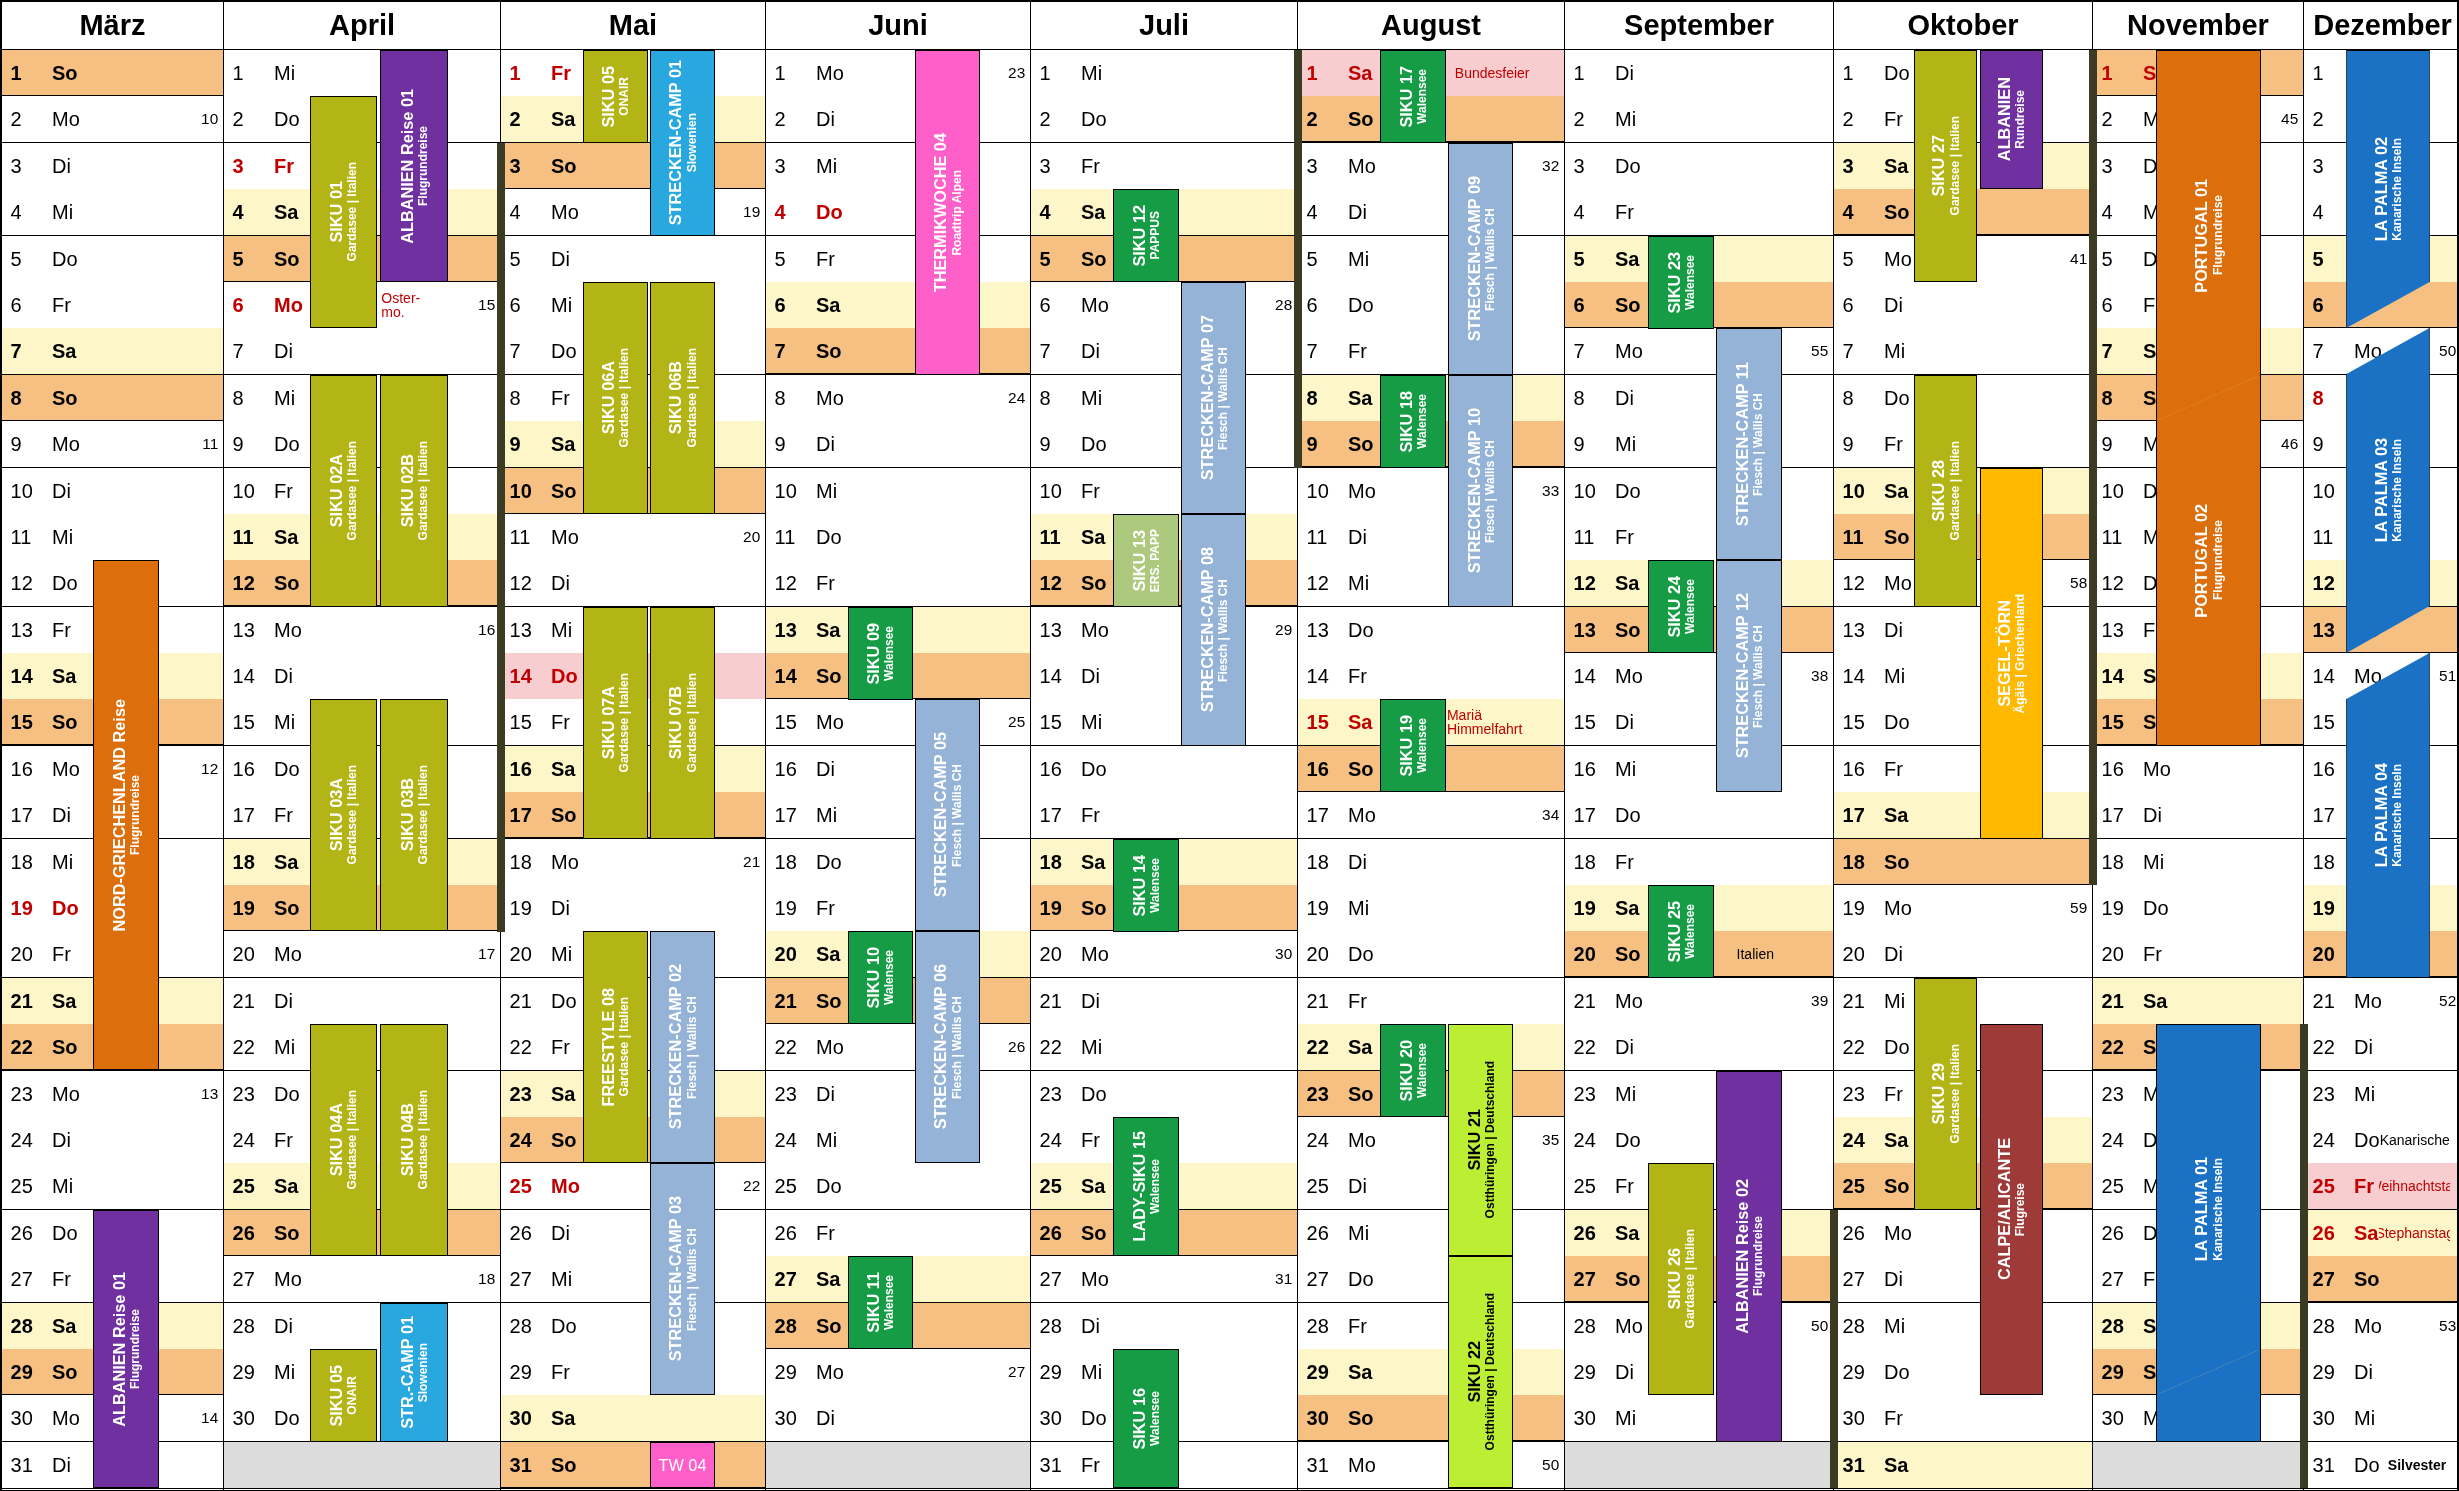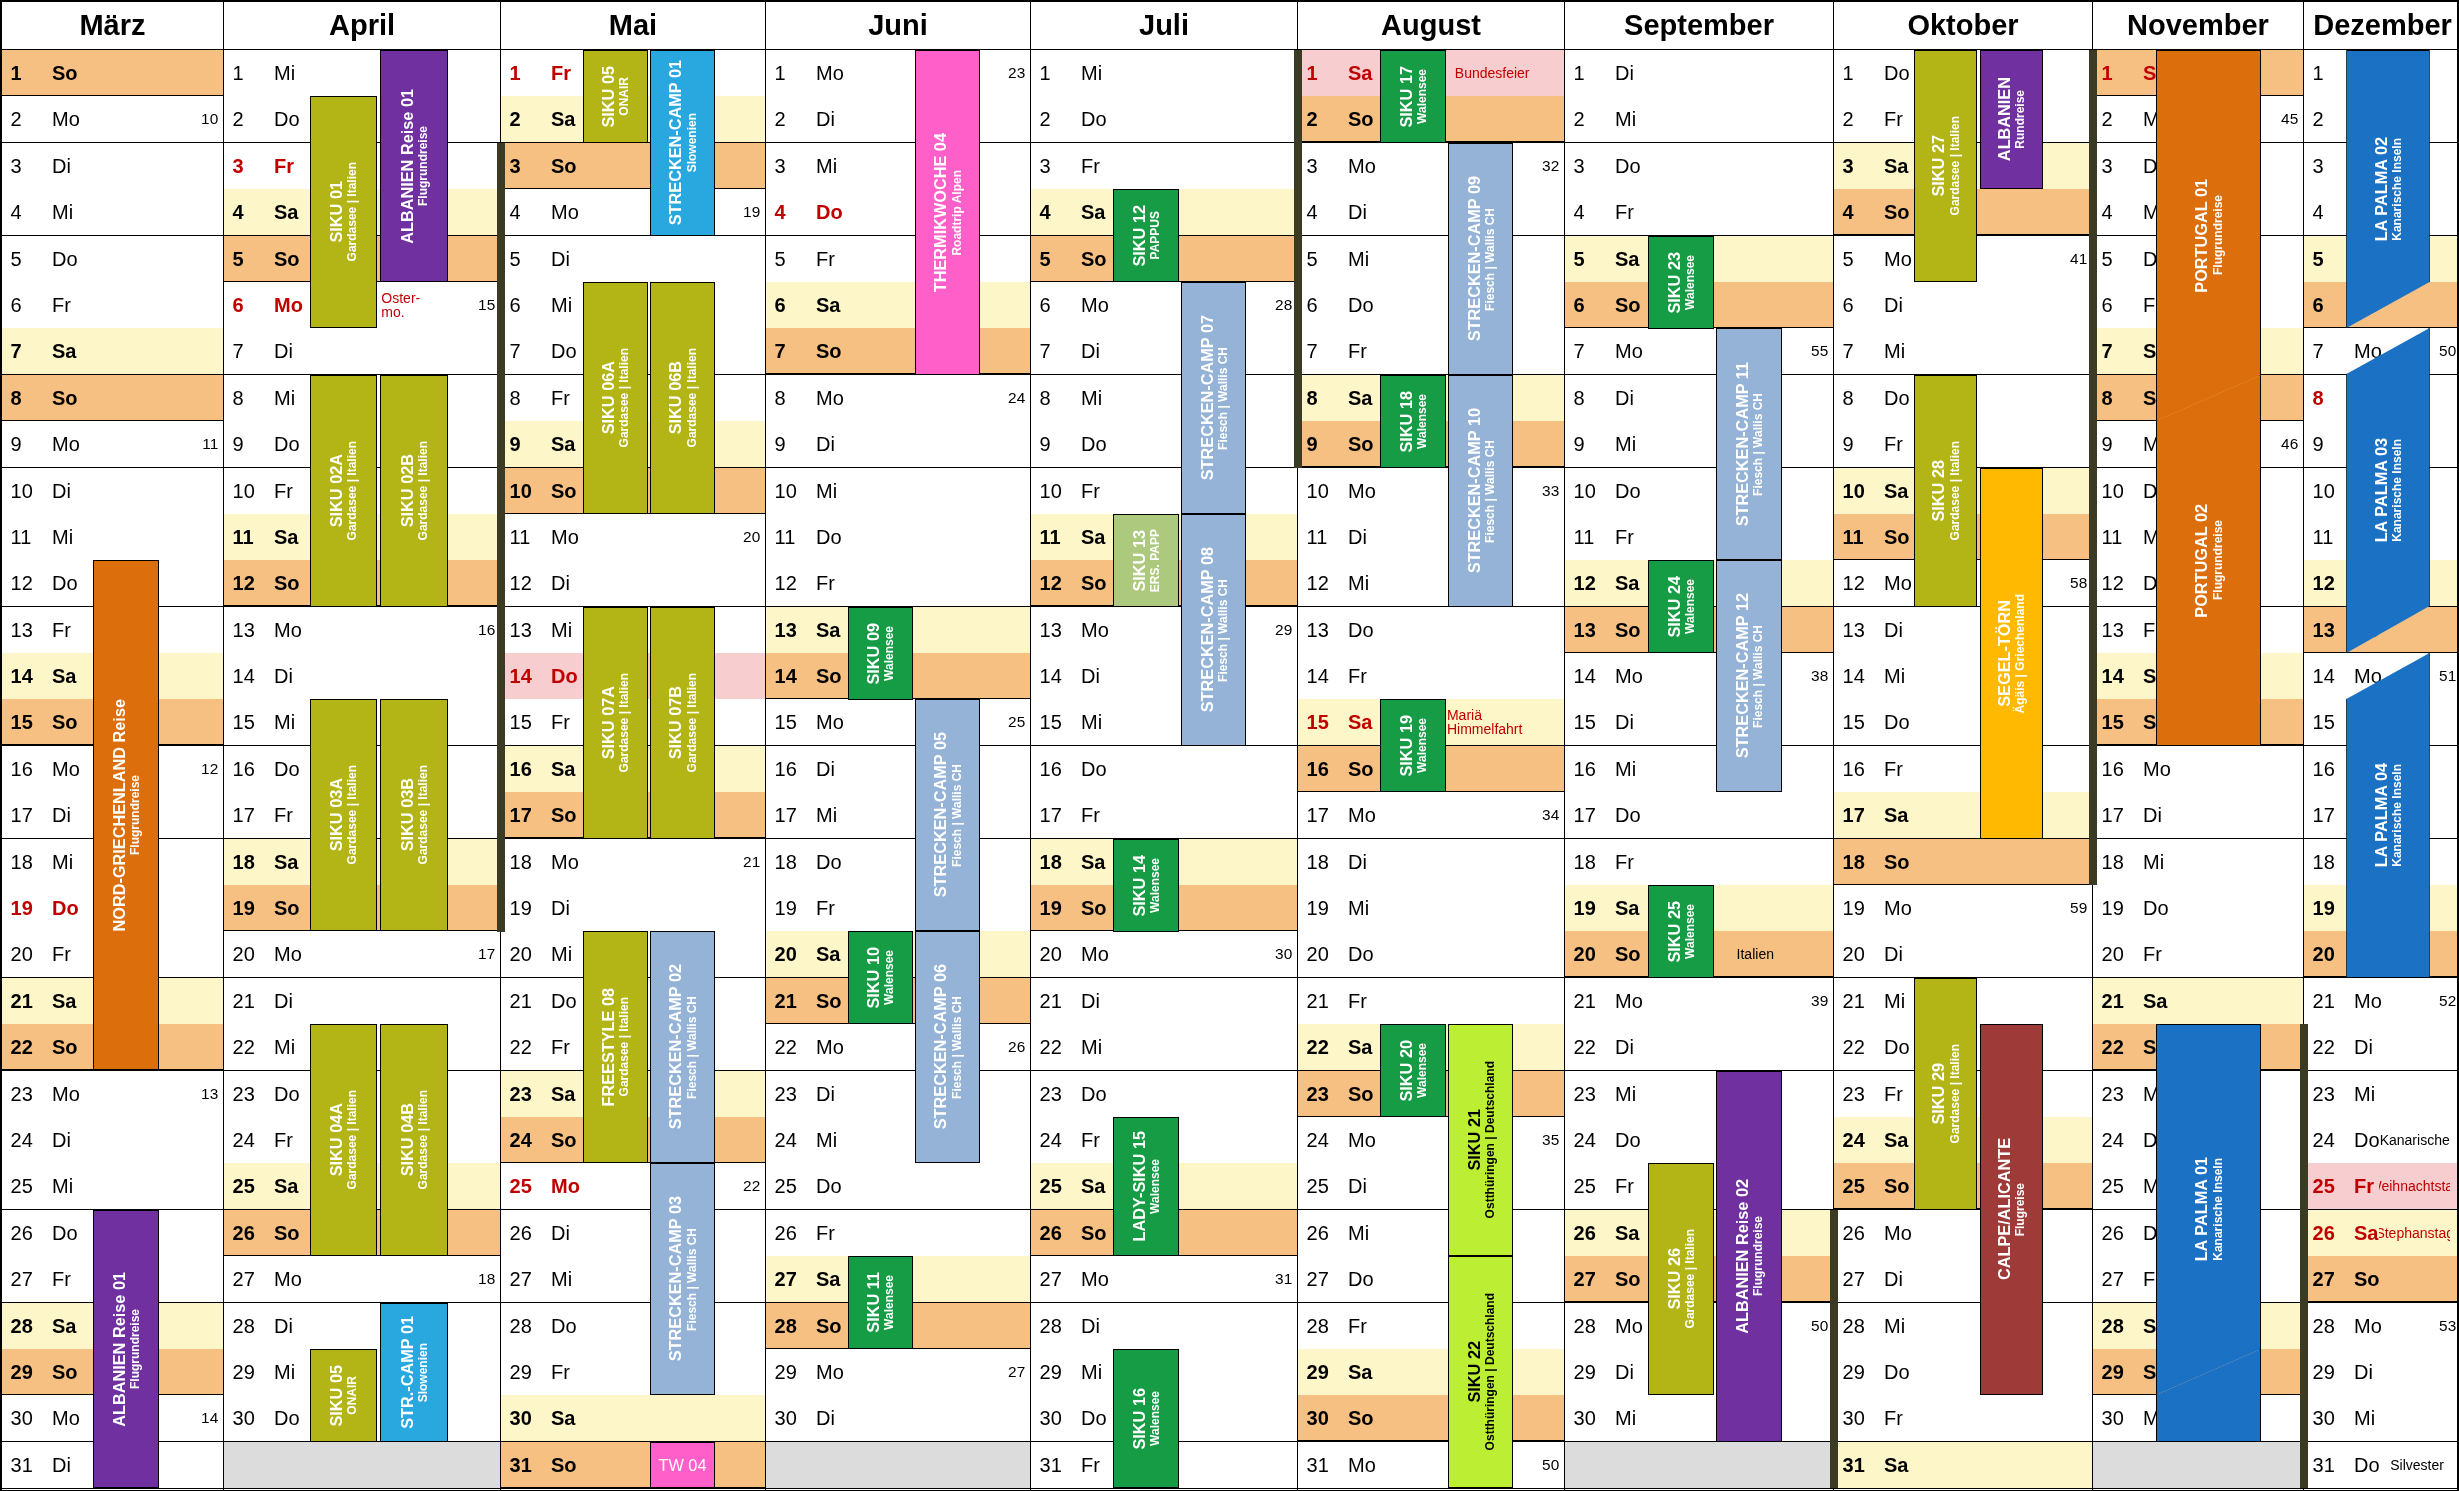--- a/index.html
+++ b/index.html
@@ -1598,17 +1598,17 @@
           <span class="vt t1">LA PALMA 03</span>
           <span class="vt t2">Kanarische Inseln</span>
         </div>
         <div class="bar" style="left: 27%; width: 53%; top: 603px; height: 325px; background: rgb(27, 114, 196); color: rgb(255, 255, 255); clip-path: polygon(0px 46px, 100% 0px, 100% 325px, 0px 325px);">
           <span class="vt t1">LA PALMA 04</span>
           <span class="vt t2">Kanarische Inseln</span>
         </div>
         <div class="cell-label" style="left: 48%; width: 45%; top: 1067px; height: 46px; color: rgb(0, 0, 0);">Kanarische</div>
         <div class="cell-label" style="left: 48%; width: 45%; top: 1113px; height: 46px; color: rgb(192, 0, 0);">Weihnachtstag</div>
         <div class="cell-label" style="left: 48%; width: 45%; top: 1160px; height: 46px; color: rgb(192, 0, 0);">Stephanstag</div>
-        <div class="cell-label" style="left: 48%; width: 48%; top: 1392px; height: 46px; color: rgb(0, 0, 0);">Silvester</div>
+        <div class="cell-label" style="left: 48%; width: 48%; top: 1392px; height: 46px; color: rgb(0, 0, 0); font-weight: bold;">Silvester</div>
       </div>
     </div>
   </div>
 
 
 </body></html>

